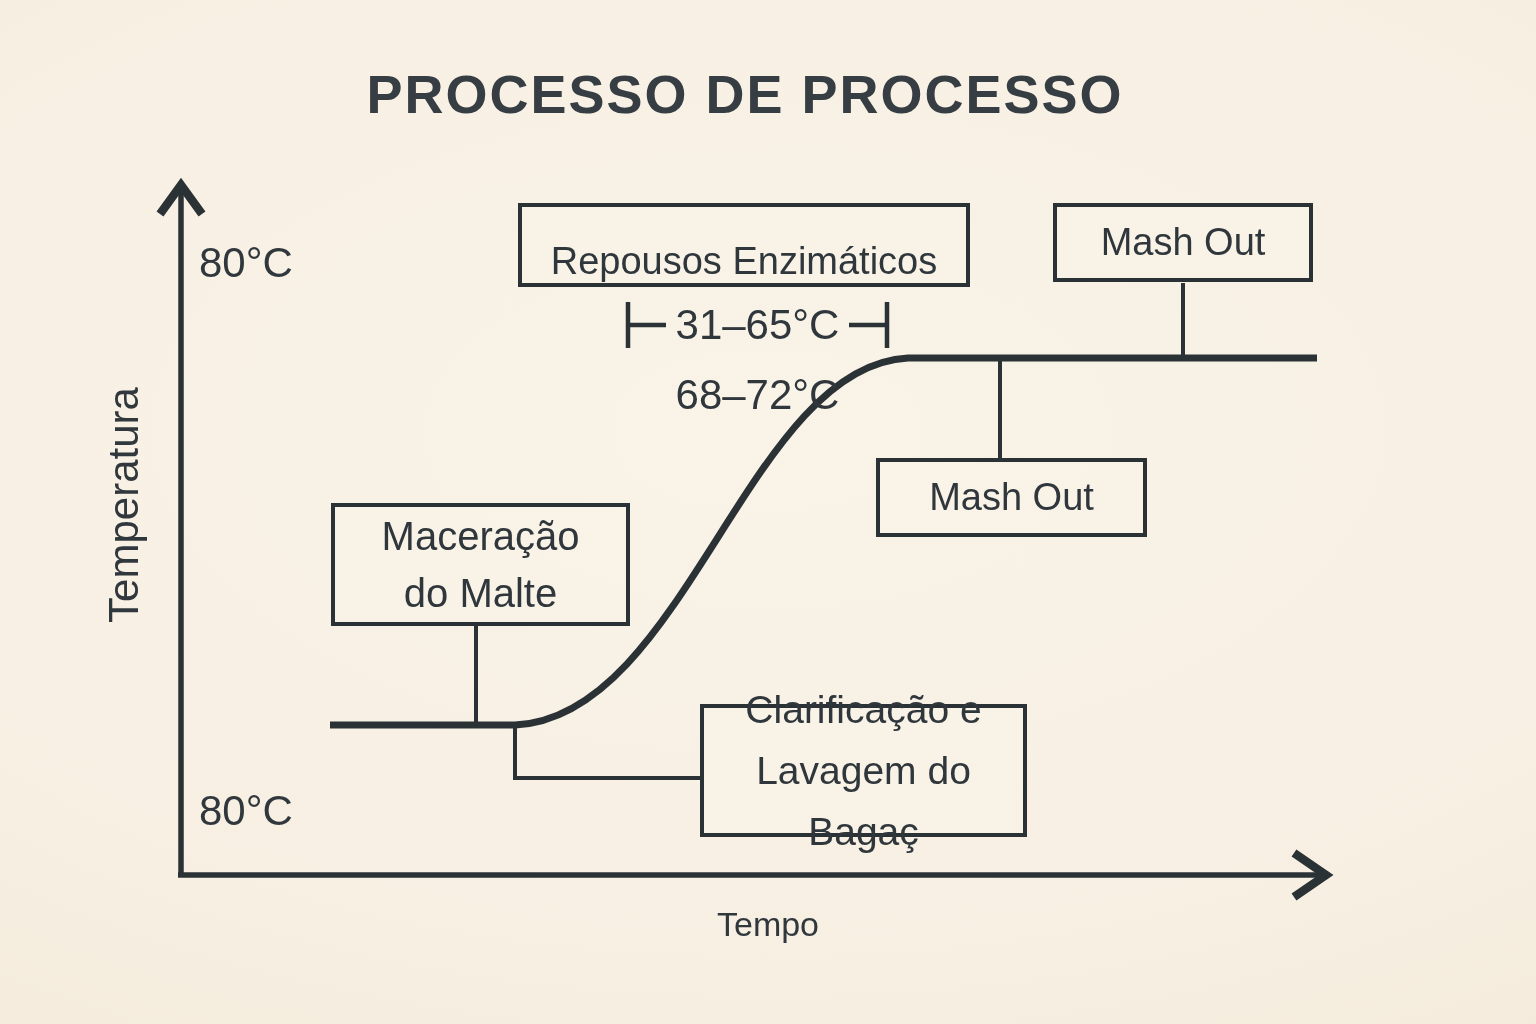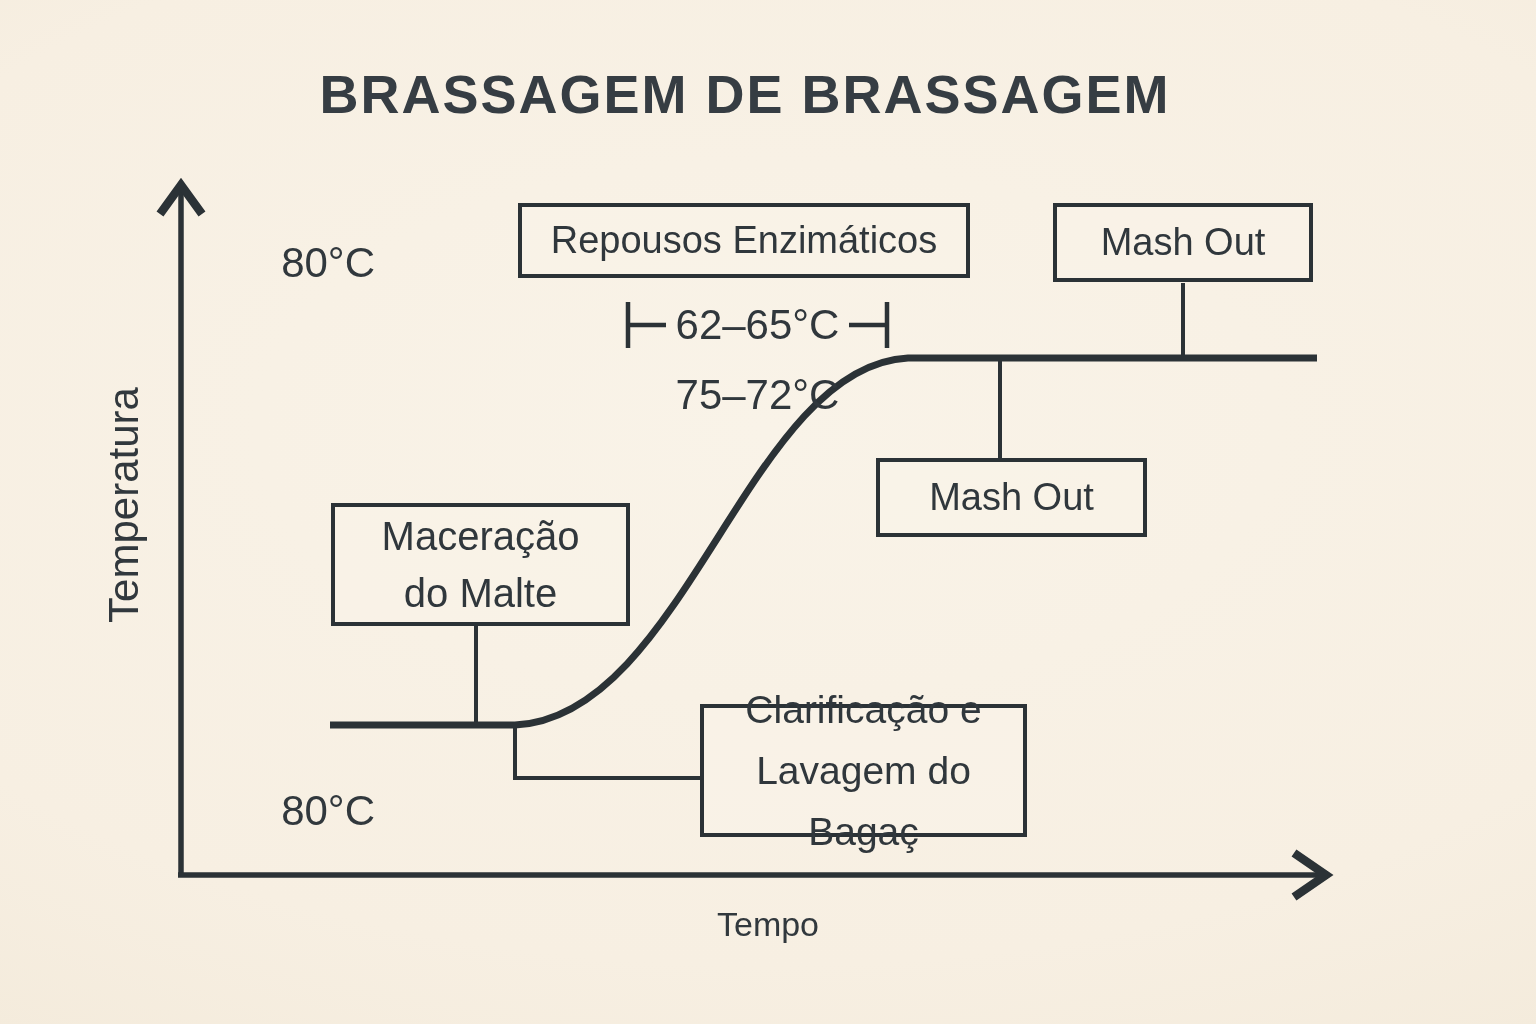--- a/index.html
+++ b/index.html
@@ -13,21 +13,21 @@
   }
   .abs { position:absolute; }
   svg.lines { position:absolute; left:0; top:0; width:1536px; height:1024px; }
   svg.lines * { stroke:#2b3236; fill:none; }
 
   .title {
     left:0; top:64px; width:1490px; text-align:center;
     font-size:54px; font-weight:bold; letter-spacing:2px; line-height:60px;
     color:#363d43;
   }
-  .tick { left:215px; width:160px; font-size:42px; line-height:44px; color:#31383d;text-align:right; }
+  .tick { left:199px; width:160px; font-size:42px; line-height:44px; color:#31383d; }
   .tick-80 { top:241px; }
   .tick-60 { top:518px; }
   .tick-70 { top:789px; }
 
   .y-axis-label {
     left:-36px; top:482px; width:320px; height:46px; text-align:center;
     font-size:42px; line-height:46px; transform:rotate(-90deg); color:#31383d;
   }
   .x-axis-label {
     left:618px; top:901px; width:300px; text-align:center;
@@ -36,21 +36,21 @@
 
   .range { text-align:center; font-size:42px; line-height:46px; color:#30373c; }
   .range-1 { left:628px; top:302px; width:259px; }
   .range-2 { left:600px; top:372px; width:315px; }
 
   .box {
     border:4px solid #2b3236; background:rgba(249,243,232,0.65);
     display:flex; flex-direction:column; align-items:center; justify-content:center;
     text-align:center; color:#30373c;
   }
-  .box-enzymatic     { left:518px;  top:203px; width:452px; height:75px;  font-size:38px; }
+  .box-enzymatic     { left:518px;  top:203px; width:452px; height:84px;  font-size:38px;justify-content:flex-end; }
   .box-mash-out-top  { left:1053px; top:203px; width:260px; height:79px;  font-size:38px; }
   .box-mash-out-mid  { left:876px;  top:458px; width:271px; height:79px;  font-size:38px; }
   .box-maceration    { left:331px;  top:503px; width:299px; height:123px; font-size:40px; line-height:57px; }
   .box-clarification { left:700px;  top:704px; width:327px; height:133px; font-size:39px; line-height:61px; }
 </style>
 </head>
 <body>
 
 <div class="canvas">
 
@@ -65,30 +65,30 @@
 
     <path d="M476 626 L476 723" stroke-width="4"></path>
     <path d="M515 727 L515 778 L702 778" stroke-width="4"></path>
     <path d="M1000 360 L1000 460" stroke-width="4"></path>
     <path d="M1183 283 L1183 356" stroke-width="4"></path>
 
     <path d="M628 302 L628 348 M630 325 L666 325" stroke-width="4.5"></path>
     <path d="M887 302 L887 348 M849 325 L885 325" stroke-width="4.5"></path>
   </svg>
 
-  <div class="abs title">BRASSAGEM DE BRASSAGEM</div>
+  <div class="abs title">PROCESSO DE PROCESSO</div>
 
   <div class="abs y-axis-label">Temperatura</div>
   <div class="abs x-axis-label">Tempo</div>
 
   <div class="abs tick tick-80">80°C</div>
   <div class="abs tick tick-70">80°C</div>
 
-  <div class="abs range range-1">62–65°C</div>
-  <div class="abs range range-2">75–72°C</div>
+  <div class="abs range range-1">31–65°C</div>
+  <div class="abs range range-2">68–72°C</div>
 
   <div class="abs box box-enzymatic">
     <span>Repousos Enzimáticos</span>
   </div>
 
   <div class="abs box box-mash-out-top">
     <span>Mash Out</span>
   </div>
 
   <div class="abs box box-mash-out-mid">

